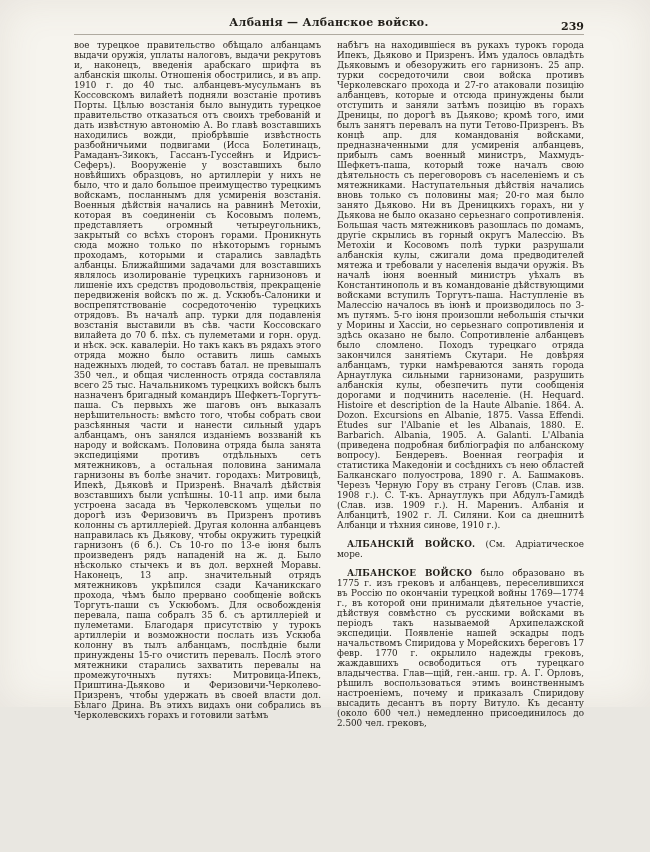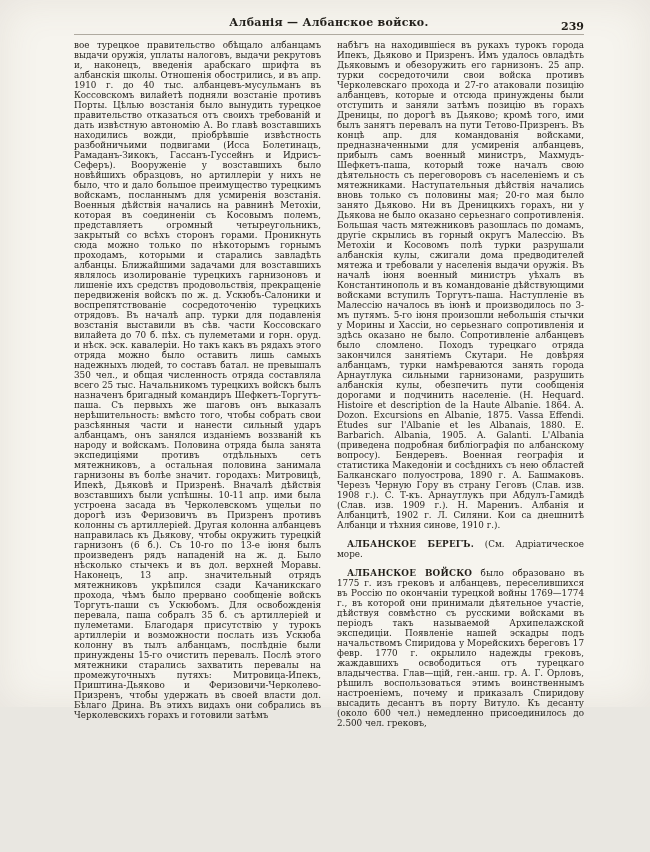--- a/index.html
+++ b/index.html
@@ -88,21 +88,21 @@
   <div class="columns">
 
     <div class="col">
       <p>вое турецкое правительство обѣщало албанцамъ выдачи оружія, уплаты налоговъ, выдачи рекрутовъ и, наконецъ, введенія арабскаго шрифта въ албанскія школы. Отношенія обострились, и въ апр. 1910 г. до 40 тыс. албанцевъ-мусульманъ въ Коссовскомъ вилайетѣ подняли возстаніе противъ Порты. Цѣлью возстанія было вынудить турецкое правительство отказаться отъ своихъ требованій и дать извѣстную автономію А. Во главѣ возставшихъ находились вожди, пріобрѣвшіе извѣстность разбойничьими подвигами (Исса Болетинацъ, Рамаданъ-Зикокъ, Гассанъ-Гуссейнъ и Идрисъ-Сеферъ). Вооруженіе у возставшихъ было новѣйшихъ образцовъ, но артиллеріи у нихъ не было, что и дало большое преимущество турецкимъ войскамъ, посланнымъ для усмиренія возстанія. Военныя дѣйствія начались на равнинѣ Метохіи, которая въ соединеніи съ Косовымъ полемъ, представляетъ огромный четыреугольникъ, закрытый со всѣхъ сторонъ горами. Проникнуть сюда можно только по нѣкоторымъ горнымъ проходамъ, которыми и старались завладѣть албанцы. Ближайшими задачами для возставшихъ являлось изолированіе турецкихъ гарнизоновъ и лишеніе ихъ средствъ продовольствія, прекращеніе передвиженія войскъ по ж. д. Ускюбъ-Салоники и воспрепятствованіе сосредоточенію турецкихъ отрядовъ. Въ началѣ апр. турки для подавленія возстанія выставили въ сѣв. части Коссовскаго вилайета до 70 б. пѣх. съ пулеметами и горн. оруд. и нѣск. эск. кавалеріи. Но такъ какъ въ рядахъ этого отряда можно было оставить лишь самыхъ надежныхъ людей, то составъ батал. не превышалъ 350 чел., и общая численность отряда составляла всего 25 тыс. Начальникомъ турецкихъ войскъ былъ назначенъ бригадный командиръ Шефкетъ-Торгутъ-паша. Съ первыхъ же шаговъ онъ выказалъ нерѣшительность: вмѣсто того, чтобы собрать свои разсѣянныя части и нанести сильный ударъ албанцамъ, онъ занялся изданіемъ воззваній къ народу и войскамъ. Половина отряда была занята экспедиціями противъ отдѣльныхъ сетъ мятежниковъ, а остальная половина занимала гарнизоны въ болѣе значит. городахъ: Митровицѣ, Ипекѣ, Дьяковѣ и Призренѣ. Вначалѣ дѣйствія возставшихъ были успѣшны. 10-11 апр. ими была устроена засада въ Черколевскомъ ущельи по дорогѣ изъ Феризовичъ въ Призренъ противъ колонны съ артиллеріей. Другая колонна албанцевъ направилась къ Дьякову, чтобы окружить турецкій гарнизонъ (6 б.). Съ 10-го по 13-е іюня былъ произведенъ рядъ нападеній на ж. д. Было нѣсколько стычекъ и въ дол. верхней Моравы. Наконецъ, 13 апр. значительный отрядъ мятежниковъ укрѣпился сзади Качаникскаго прохода, чѣмъ было прервано сообщеніе войскъ Торгутъ-паши съ Ускюбомъ. Для освобожденія перевала, паша собралъ 35 б. съ артиллеріей и пулеметами. Благодаря присутствію у турокъ артиллеріи и возможности послать изъ Ускюба колонну въ тылъ албанцамъ, послѣдніе были принуждены 15-го очистить перевалъ. Послѣ этого мятежники старались захватить перевалы на промежуточныхъ путяхъ: Митровица-Ипекъ, Приштина-Дьяково и Феризовичи-Черколево-Призренъ, чтобы удержать въ своей власти дол. Бѣлаго Дрина. Въ этихъ видахъ они собрались въ Черколевскихъ горахъ и готовили затѣмъ</p>
     </div>
 
     <div class="col">
       <p>набѣгъ на находившіеся въ рукахъ турокъ города Ипекъ, Дьяково и Призренъ. Имъ удалось овладѣть Дьяковымъ и обезоружить его гарнизонъ. 25 апр. турки сосредоточили свои войска противъ Черколевскаго прохода и 27-го атаковали позицію албанцевъ, которые и отсюда принуждены были отступить и заняли затѣмъ позицію въ горахъ Дреницы, по дорогѣ въ Дьяково; кромѣ того, ими былъ занятъ перевалъ на пути Тетово-Призренъ. Въ концѣ апр. для командованія войсками, предназначенными для усмиренія албанцевъ, прибылъ самъ военный министръ, Махмудъ-Шефкетъ-паша, который тоже началъ свою дѣятельность съ переговоровъ съ населеніемъ и съ мятежниками. Наступательныя дѣйствія начались вновь только съ половины мая; 20-го мая было занято Дьяково. Ни въ Дреницкихъ горахъ, ни у Дьякова не было оказано серьезнаго сопротивленія. Большая часть мятежниковъ разошлась по домамъ, другіе скрылись въ горный округъ Малессію. Въ Метохіи и Косовомъ полѣ турки разрушали албанскія кулы, сжигали дома предводителей мятежа и требовали у населенія выдачи оружія. Въ началѣ іюня военный министръ уѣхалъ въ Константинополь и въ командованіе дѣйствующими войсками вступилъ Торгутъ-паша. Наступленіе въ Малессію началось въ іюнѣ и производилось по 3-мъ путямъ. 5-го іюня произошли небольшія стычки у Морины и Хассіи, но серьезнаго сопротивленія и здѣсь оказано не было. Сопротивленіе албанцевъ было сломлено. Походъ турецкаго отряда закончился занятіемъ Скутари. Не довѣряя албанцамъ, турки намѣреваются занять города Арнаутлука сильными гарнизонами, разрушить албанскія кулы, обезпечить пути сообщенія дорогами и подчинить населеніе. (H. Hequard. Histoire et description de la Haute Albanie. 1864. A. Dozon. Excursions en Albanie, 1875. Vassa Effendi. Études sur l'Albanie et les Albanais, 1880. E. Barbarich. Albania, 1905. A. Galanti. L'Albania (приведена подробная библіографія по албанскому вопросу). Бендеревъ. Военная географія и статистика Македоніи и сосѣднихъ съ нею областей Балканскаго полуострова, 1890 г. А. Башмаковъ. Черезъ Черную Гору въ страну Геговъ (Слав. изв. 1908 г.). С. Т-къ. Арнаутлукъ при Абдулъ-Гамидѣ (Слав. изв. 1909 г.). Н. Марениъ. Албанія и Албанцитѣ, 1902 г. Л. Силяни. Кои са днешнитѣ Албанци и тѣхния синове, 1910 г.).</p>
 
       <p class="article">
-        <span class="article-heading">АЛБАНСКОЕ БЕРЕГЪ.</span><span> (См. Адріатическое море.</span>
+        <span class="article-heading">АЛБАНСКІЙ ВОЙСКО.</span><span> (См. Адріатическое море.</span>
       </p>
 
       <p class="article">
         <span class="article-heading">АЛБАНСКОЕ ВОЙСКО</span><span> было образовано въ 1775 г. изъ грековъ и албанцевъ, переселившихся въ Россію по окончаніи турецкой войны 1769—1774 г., въ которой они принимали дѣятельное участіе, дѣйствуя совмѣстно съ русскими войсками въ періодъ такъ называемой Архипелажской экспедиціи. Появленіе нашей эскадры подъ начальствомъ Спиридова у Морейскихъ береговъ 17 февр. 1770 г. окрылило надежды грековъ, жаждавшихъ освободиться отъ турецкаго владычества. Глав—щій, ген.-анш. гр. А. Г. Орловъ, рѣшилъ воспользоваться этимъ воинственнымъ настроеніемъ, почему и приказалъ Спиридову высадить десантъ въ порту Витуло. Къ десанту (около 600 чел.) немедленно присоединилось до 2.500 чел. грековъ,</span>
       </p>
     </div>
 
   </div>
 
 </div>

